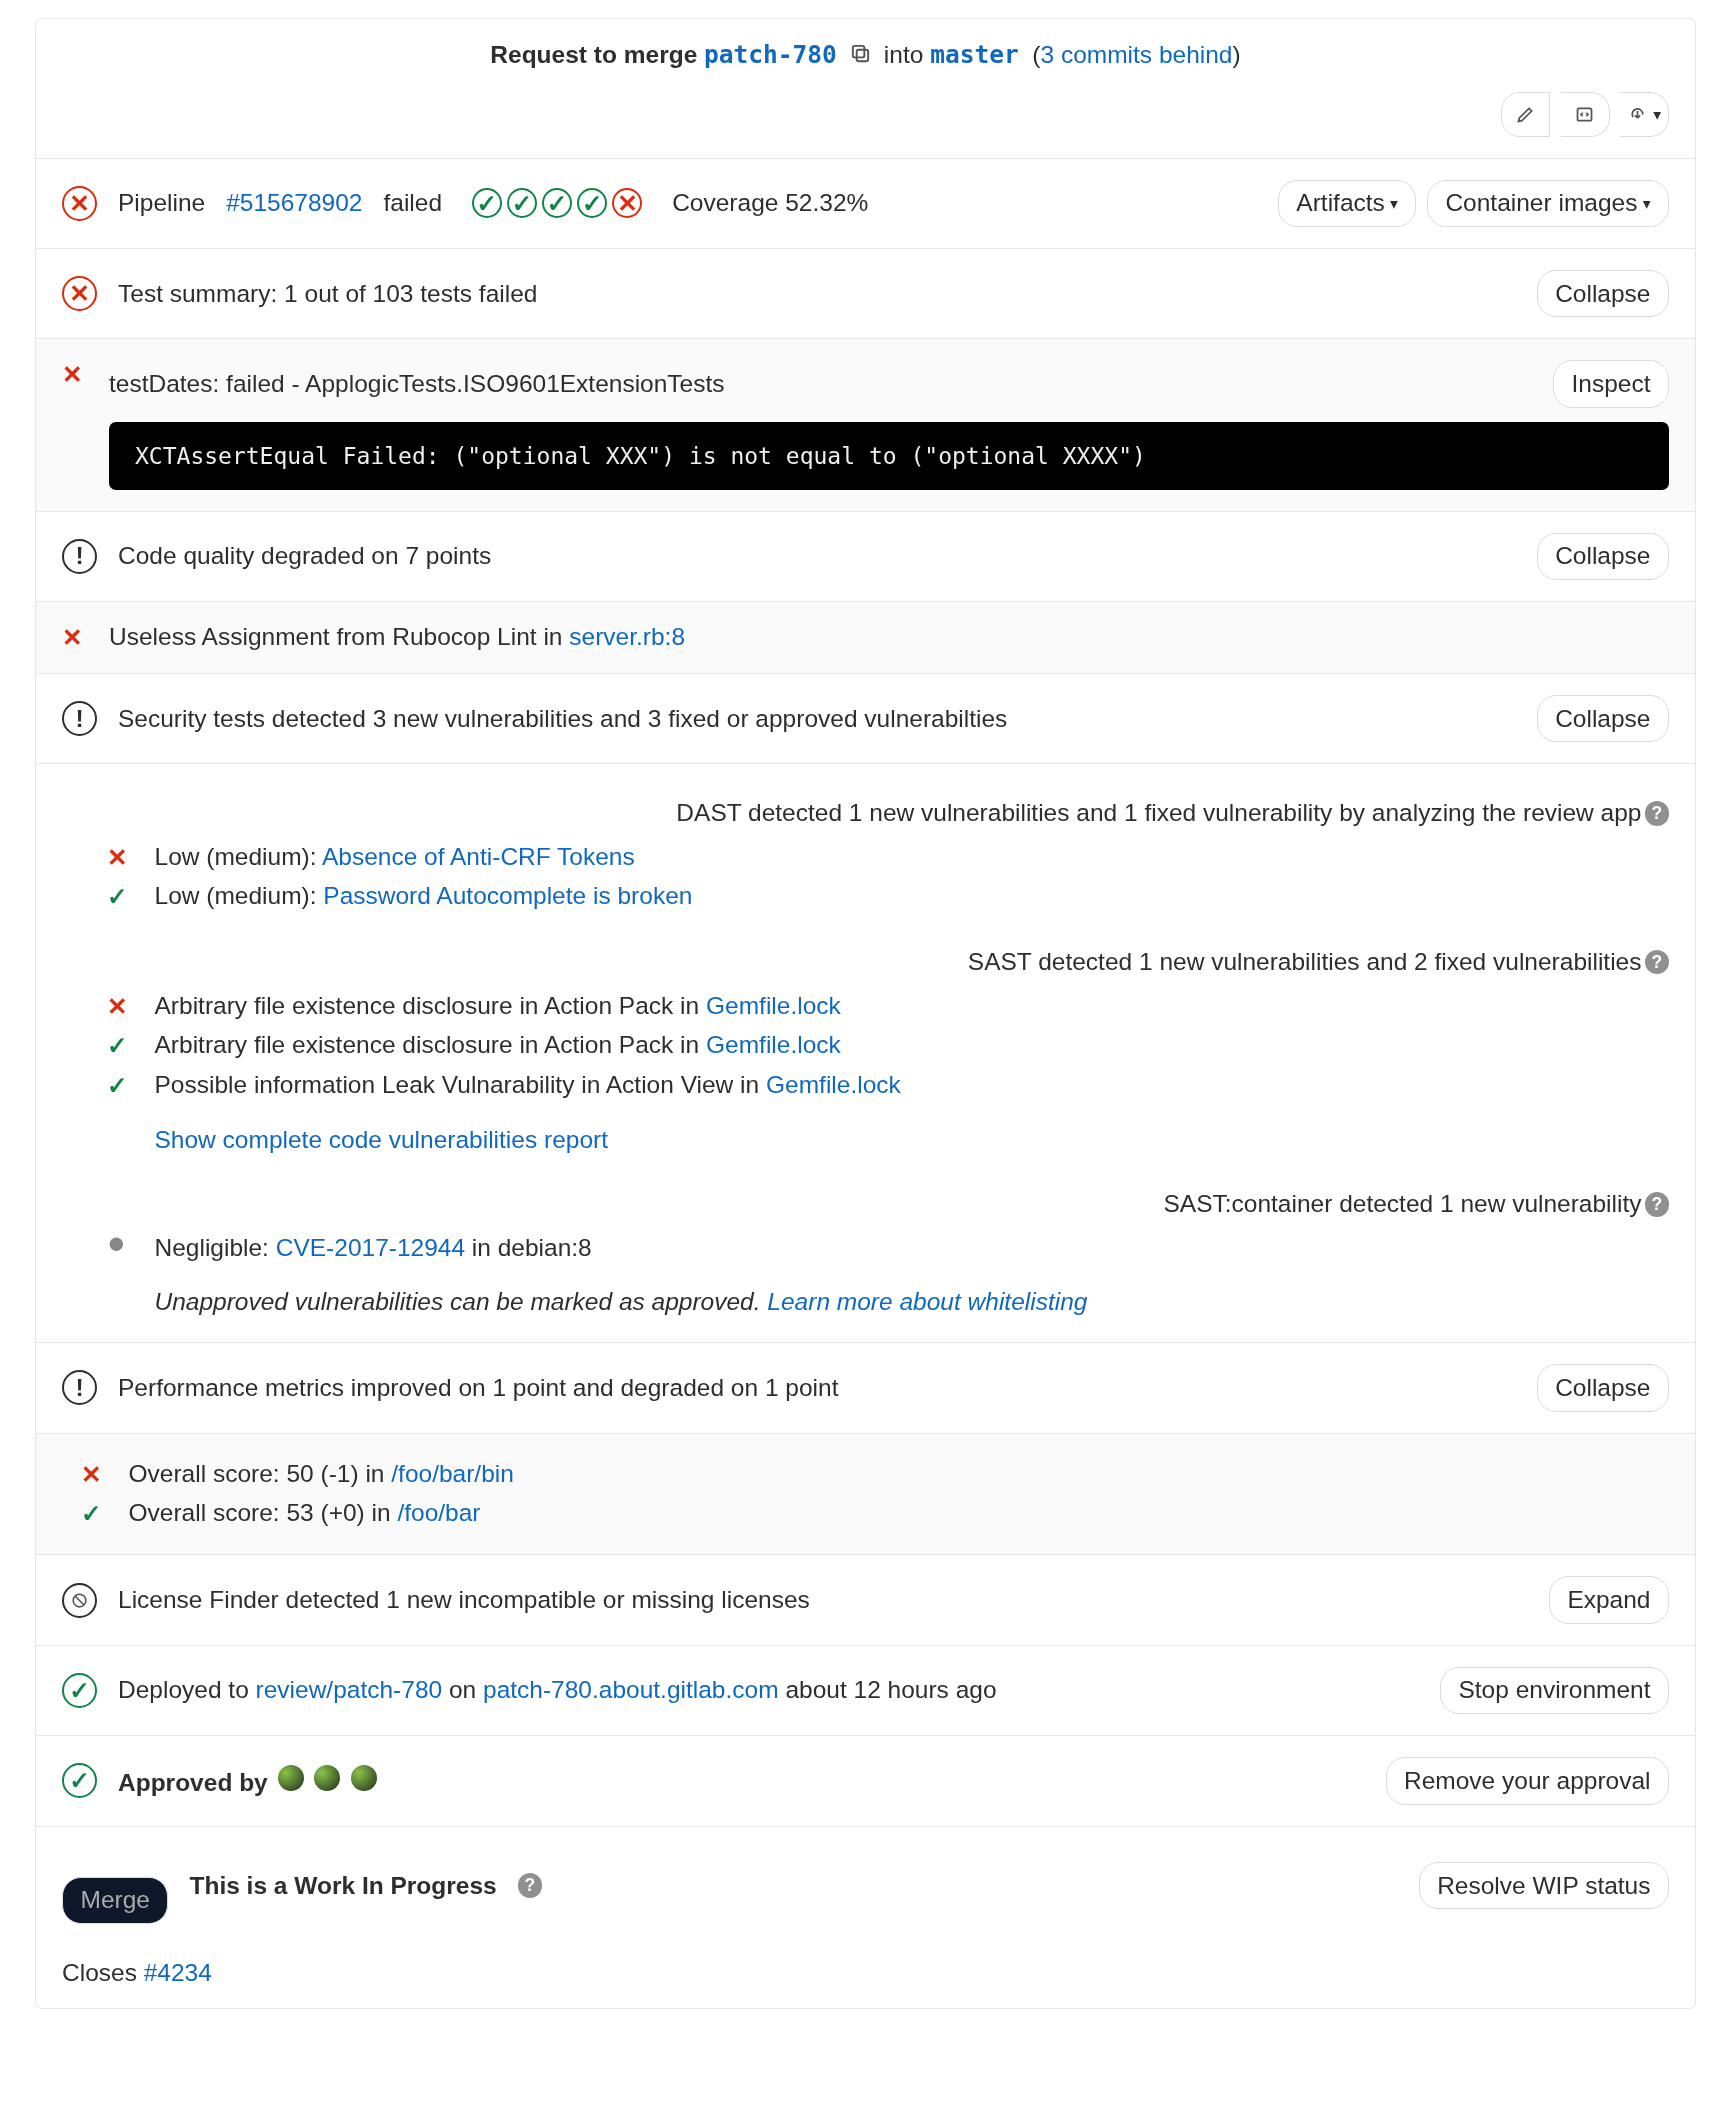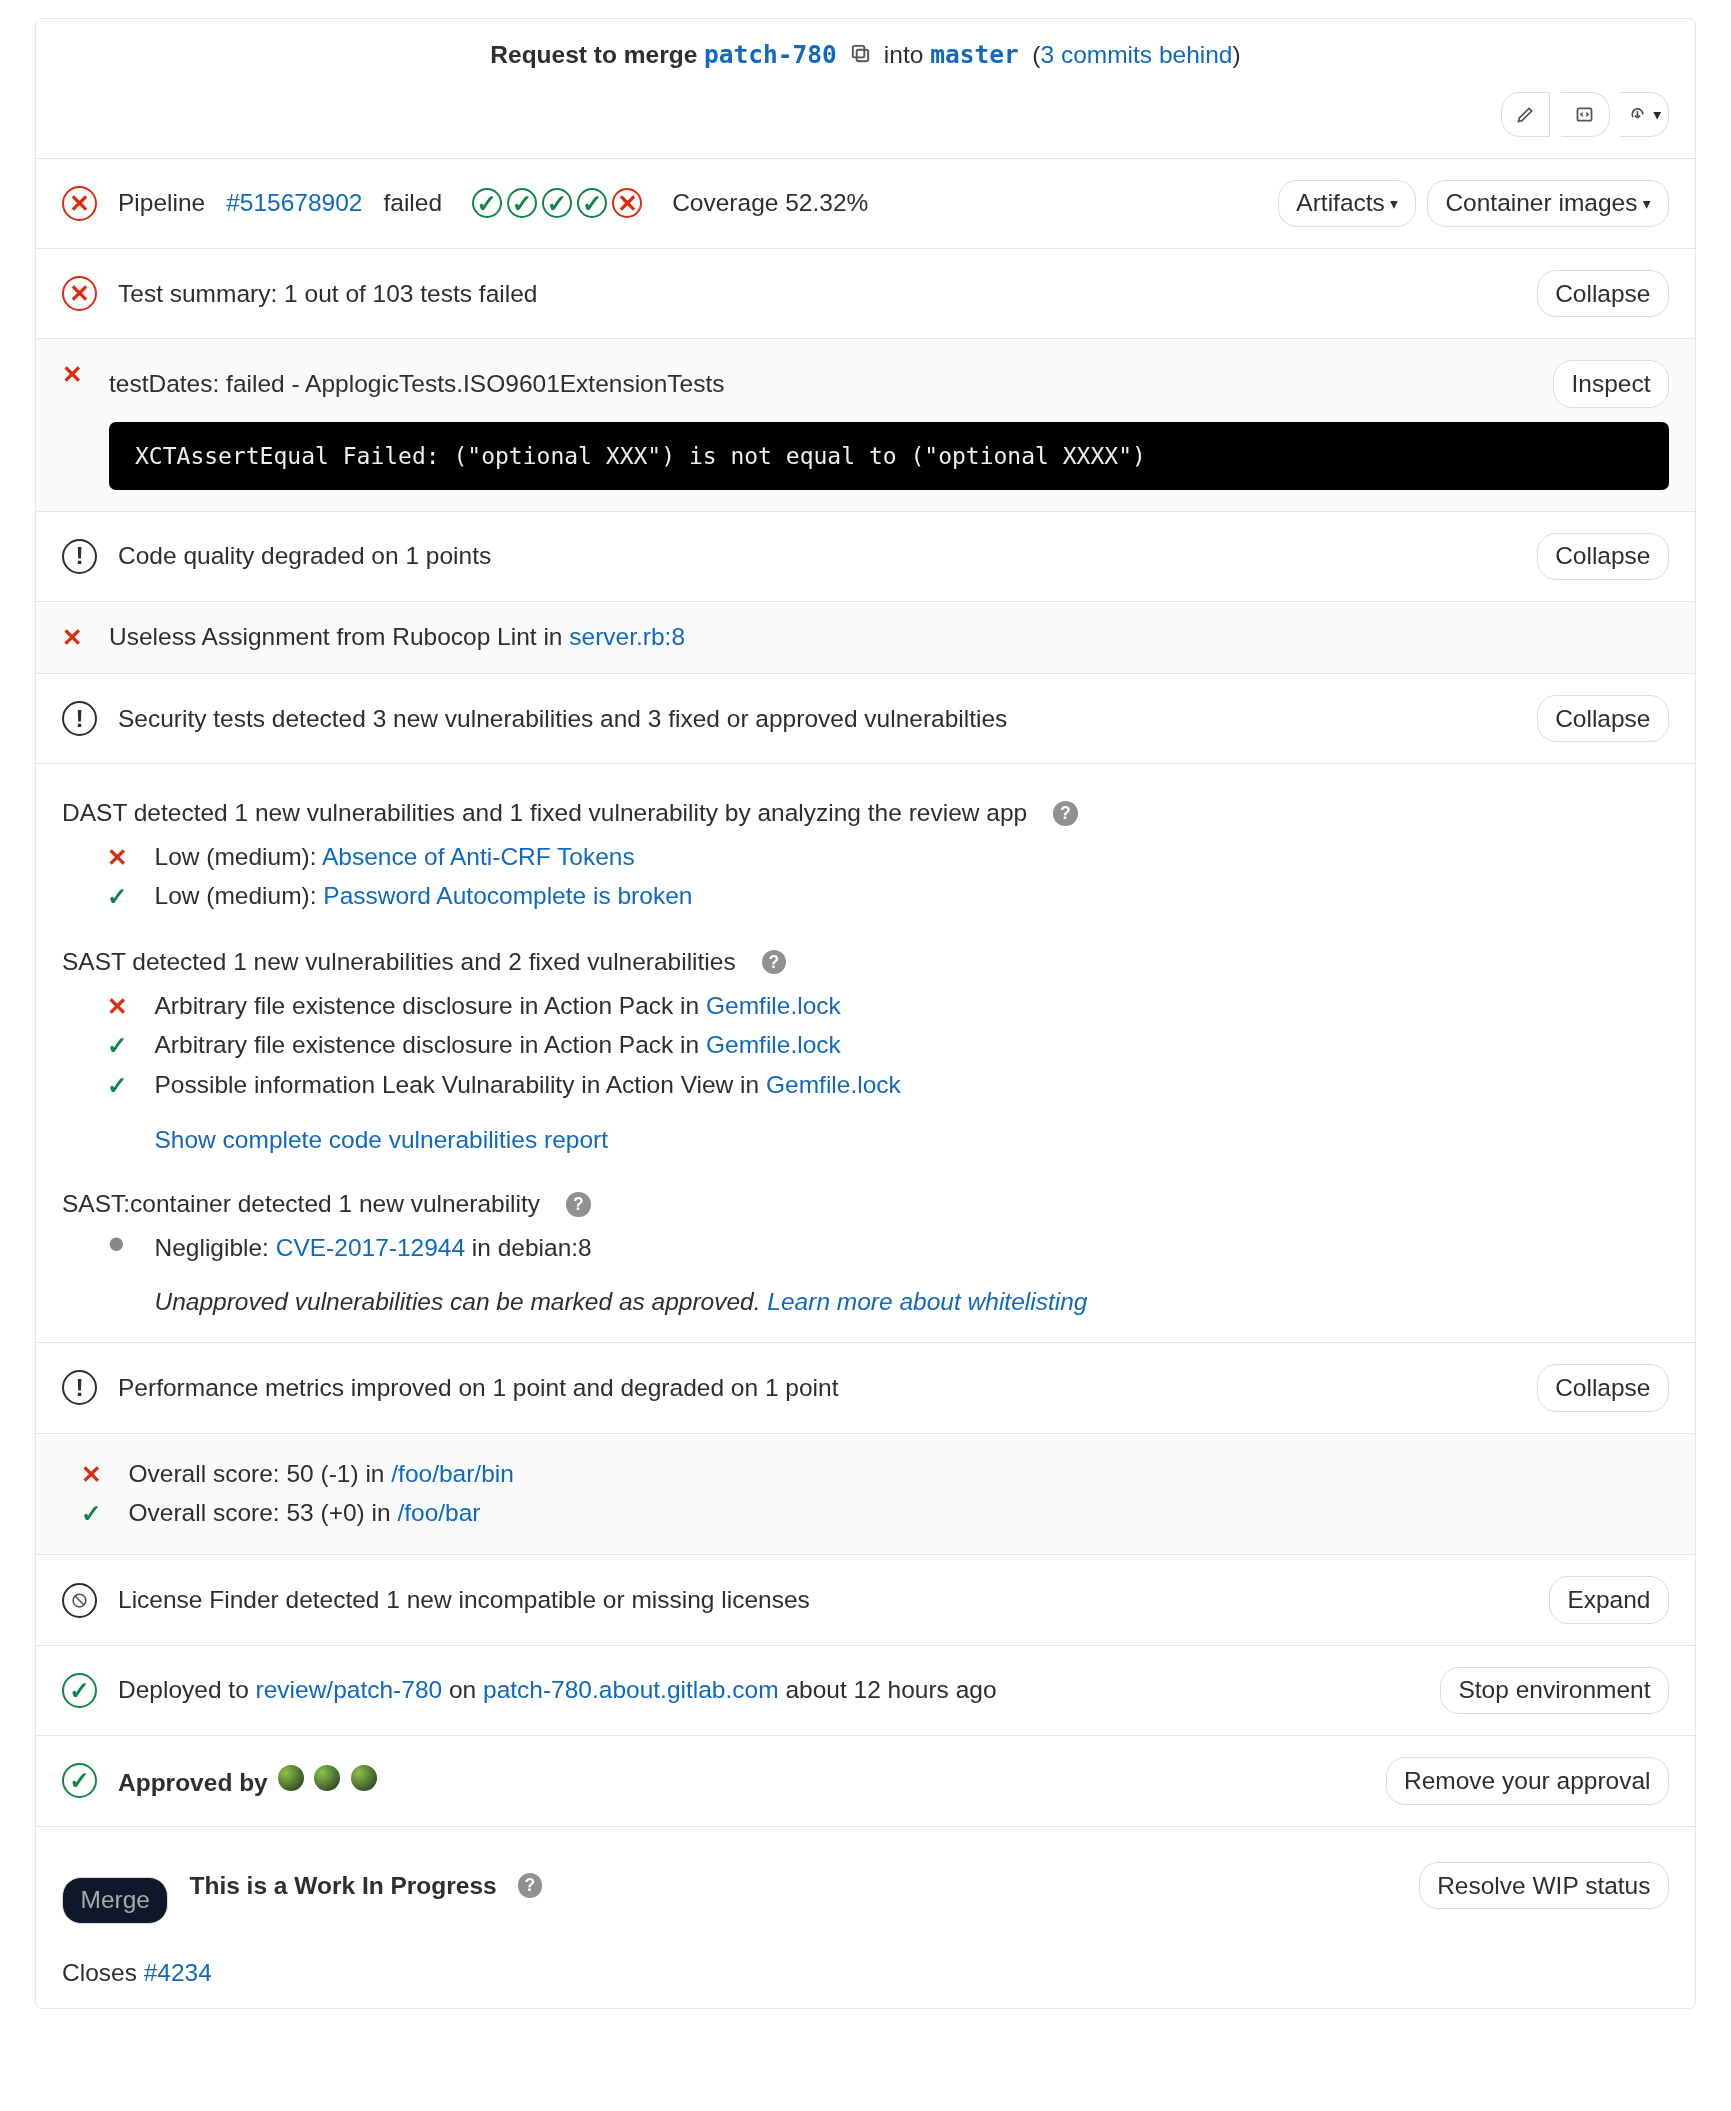--- a/index.html
+++ b/index.html
@@ -70,21 +70,21 @@
   .check-mark { color: #108548; }
   .dot-neutral { color: #888; font-size: 31px; line-height: 17.5px; }
   .code-block {
     background: #000; color: #eee; font-family: "SFMono-Regular", Consolas, monospace;
     padding: 21px 26px; border-radius: 7px; margin-top: 14px;
     font-size: 23px; white-space: pre;
   }
   .vuln-list { padding-left: 45px; }
   .vuln-item { display: flex; gap: 17.5px; padding: 5.2px 0; align-items: flex-start; }
   .vuln-item .mark-col { width: 30px; flex-shrink: 0; text-align: left; }
-  .sub-heading { padding: 14px 0 10.5px 0; display: flex; align-items: center; gap: 26px; }
+  .sub-heading { padding: 14px 0 10.5px 0; display: flex; align-items: center; gap: 3px; justify-content: flex-end; }
   .help-icon {
     display: inline-flex; width: 24.5px; height: 24.5px; border-radius: 50%;
     background: #909090; color: #fff; font-size: 17.5px; font-weight: bold;
     align-items: center; justify-content: center; flex-shrink: 0;
   }
   .italic { font-style: italic; }
   .avatar {
     width: 26px; height: 26px; border-radius: 50%;
     background: radial-gradient(circle at 30% 30%, #8bc34a, #1b2b1b);
     display: inline-block; margin-left: 3.5px;
@@ -179,21 +179,21 @@
       <div class="flex-row">
         <span class="grow">testDates: failed - ApplogicTests.ISO9601ExtensionTests</span>
         <button class="btn">Inspect</button>
       </div>
       <div class="code-block">XCTAssertEqual Failed: ("optional XXX") is not equal to ("optional XXXX")</div>
     </div>
   </div>
 
   <div class="section">
     <span class="icon-circle ic-warn">!</span>
-    <span class="grow">Code quality degraded on 1 points</span>
+    <span class="grow">Code quality degraded on 7 points</span>
     <button class="btn">Collapse</button>
   </div>
   <div class="sub-section with-icon">
     <span class="x-mark">✕</span>
     <div class="grow">
       <span>Useless Assignment from Rubocop Lint in </span><a>server.rb:8</a>
     </div>
   </div>
 
   <div class="section">

